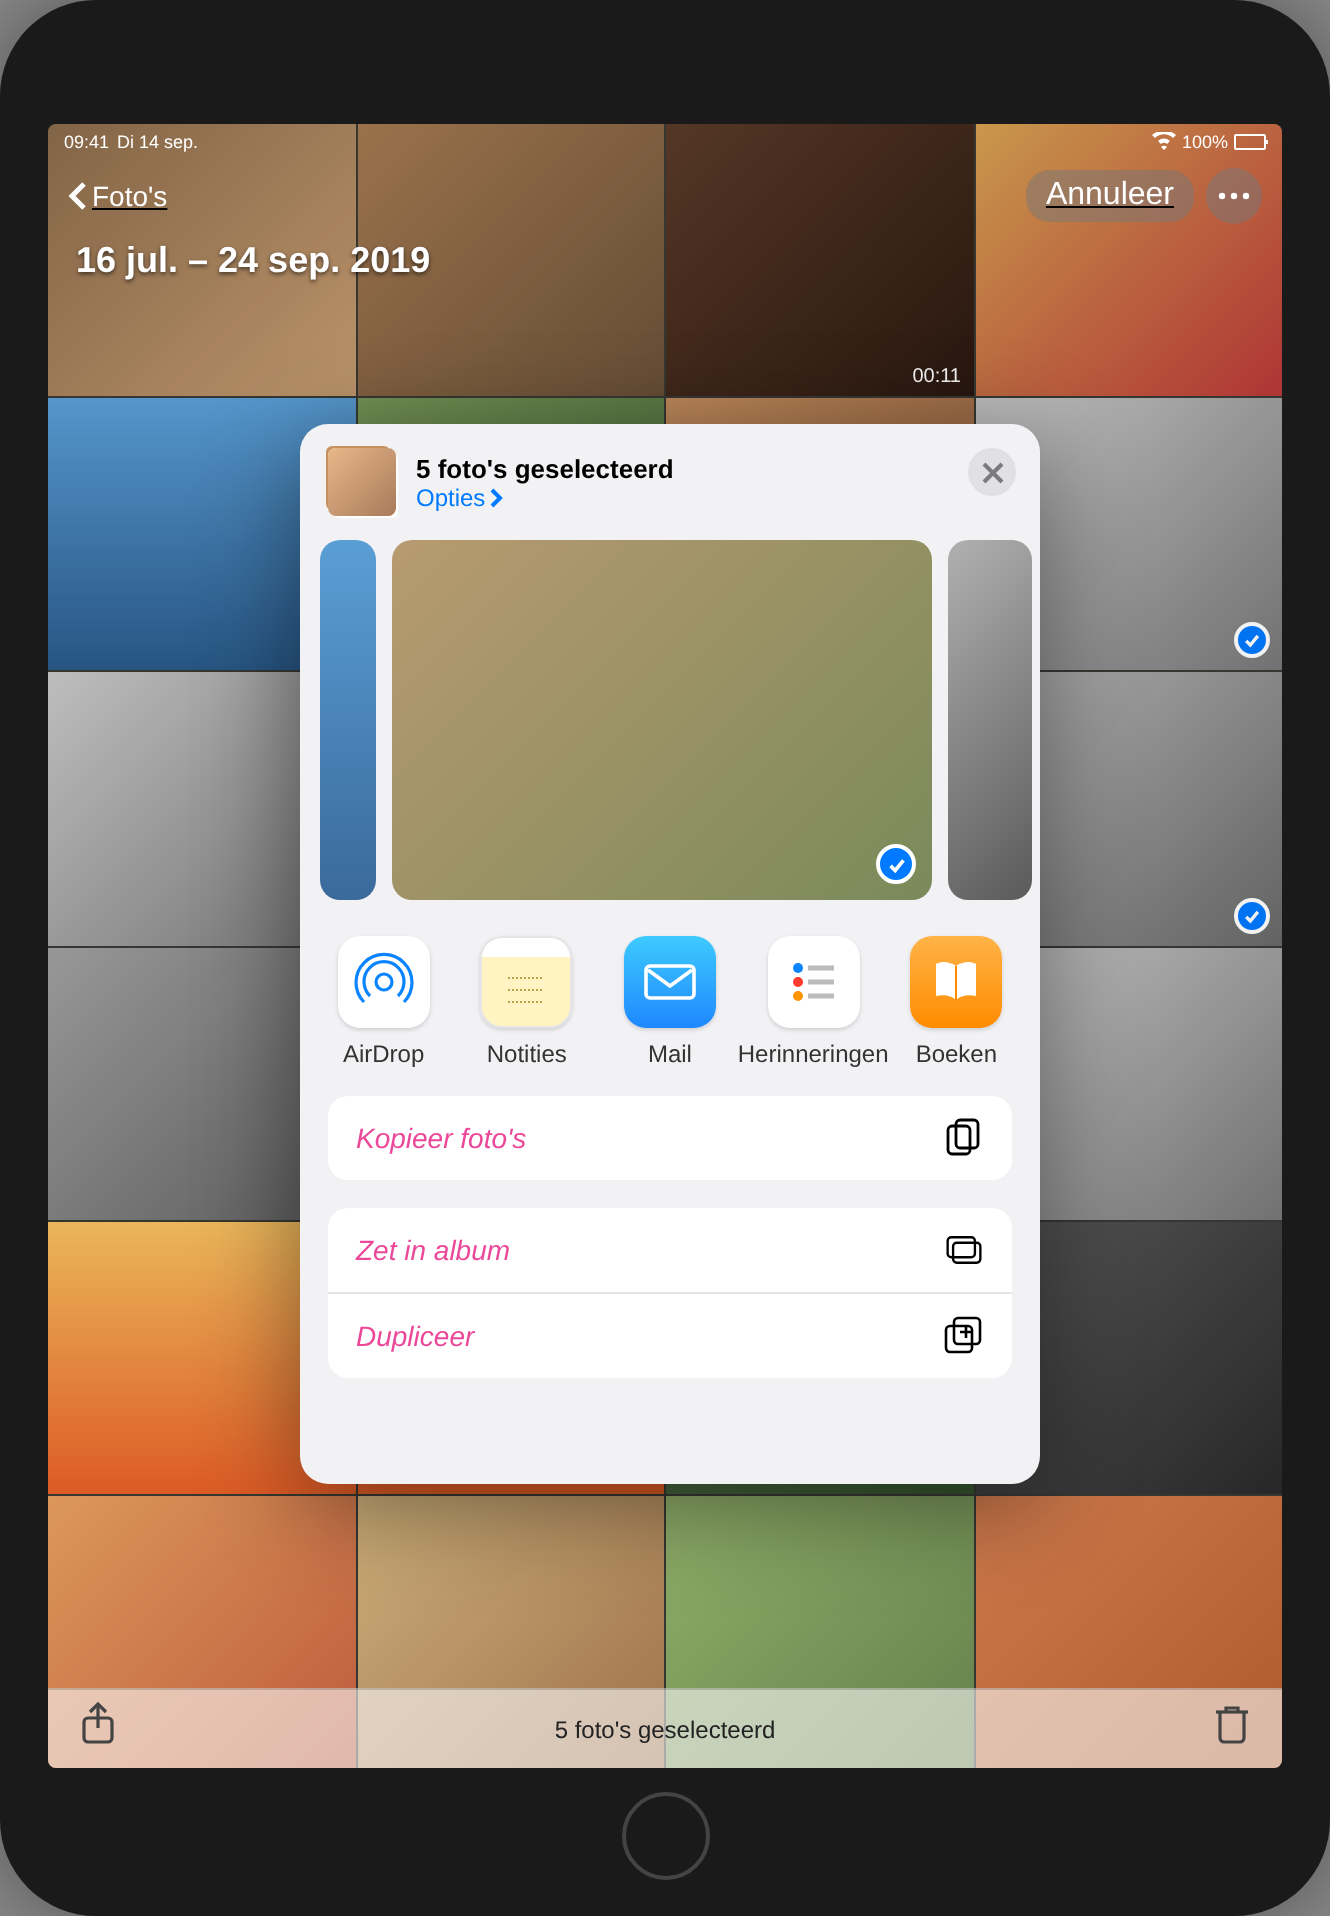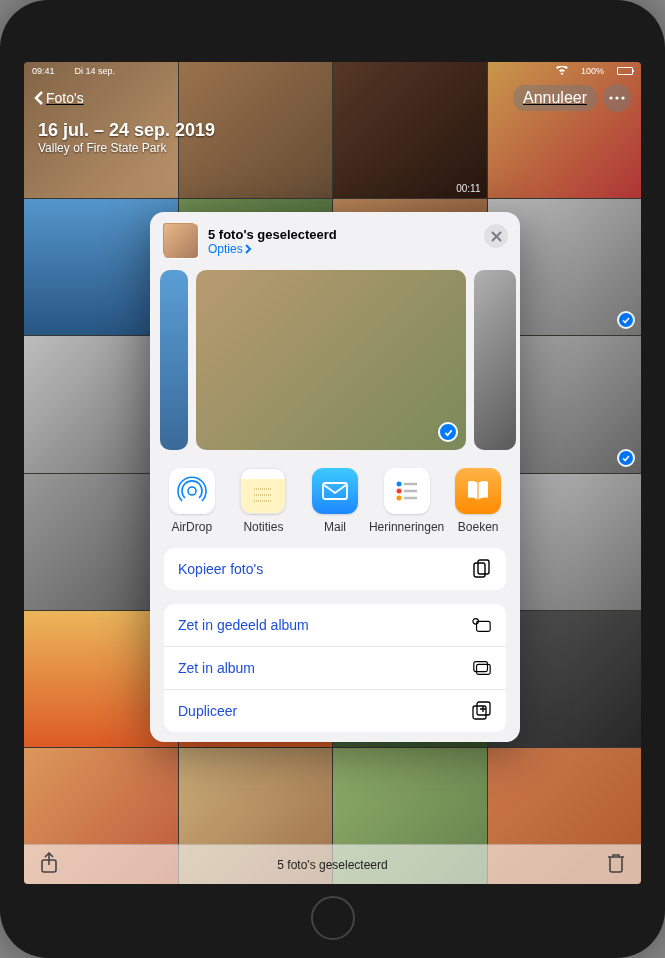--- a/index.html
+++ b/index.html
@@ -3,22 +3,22 @@
   <meta charset="utf-8">
   <style>
     * { margin: 0; padding: 0; box-sizing: border-box; }
     body { font-family: -apple-system, "Helvetica Neue", sans-serif; background: #888; display: flex; align-items: center; justify-content: center; }
     .device { width: 665px; height: 958px; background: #1a1a1a; border-radius: 48px; padding: 62px 24px; box-shadow: 0 0 40px rgba(0,0,0,0.4); position: relative; }
     .home-button { position: absolute; bottom: 18px; left: 50%; transform: translateX(-50%); width: 44px; height: 44px; border: 2px solid #444; border-radius: 50%; background: #1a1a1a; }
     .screen { width: 617px; height: 822px; background: #3a3a35; border-radius: 4px; position: relative; overflow: hidden; }
 
     
     .status-bar { position: absolute; top: 0; left: 0; right: 0; height: 16px; display: flex; justify-content: space-between; padding: 2px 8px 0; font-size: 9px; color: #fff; z-index: 5; }
-    .status-left { display: flex; gap: 20px; align-items: center; }
-    .status-right { display: flex; gap: 13px; align-items: center; }
+    .status-left { display: flex; gap: 4px; align-items: center; }
+    .status-right { display: flex; gap: 3px; align-items: center; }
     .wifi-icon { display: inline-block; }
     .battery-icon { display: inline-flex; align-items: center; }
     .battery-shell { width: 16px; height: 8px; border: 1px solid #fff; border-radius: 1px; position: relative; }
     .battery-shell::after { content: ''; position: absolute; right: -2px; top: 2px; width: 1px; height: 2px; background: #fff; }
     .battery-fill { width: 100%; height: 100%; background: #fff; }
 
     
     .photo-grid { position: absolute; inset: 0; display: grid; grid-template-columns: repeat(4, 1fr); grid-auto-rows: 1fr; gap: 1px; }
     .photo-cell { background-size: cover; background-position: center; position: relative; }
     .photo-cell .check { position: absolute; right: 6px; bottom: 6px; width: 18px; height: 18px; background: #007aff; border: 2px solid #fff; border-radius: 50%; display: flex; align-items: center; justify-content: center; }
@@ -87,21 +87,21 @@
     .airdrop-icon { background: #fff; }
     .messages-icon { background: linear-gradient(180deg,#5fe75f,#0dbb0d); }
     .mail-icon { background: linear-gradient(180deg,#3ecaff,#1e88ff); }
     .notes-icon { background: linear-gradient(180deg,#fff 22%,#fff4c2 22%); border: 1px solid #e5e5e5; }
     .reminders-icon { background: #fff; }
     .books-icon { background: linear-gradient(180deg,#ffb347,#ff8c00); }
 
     .actions-group { margin: 0 14px 14px; background: #fff; border-radius: 10px; overflow: hidden; }
     .action-row { display: flex; align-items: center; justify-content: space-between; padding: 11px 14px; border-bottom: 0.5px solid #e5e5e5; }
     .action-row:last-child { border-bottom: none; }
-    .action-label { font-size: 14px; color: #1d4ed8; }
+    .action-label { font-size: 14px; color: #ec4899; font-style: italic; }
     .action-icon { width: 20px; height: 20px; display: flex; align-items: center; justify-content: center; }
 
     
     .bottom-bar { position: absolute; bottom: 0; left: 0; right: 0; height: 40px; background: rgba(248,248,248,0.6); display: flex; align-items: center; justify-content: space-between; padding: 0 16px; z-index: 10; border-top: 0.5px solid rgba(0,0,0,0.15); }
     .bottom-center { font-size: 12px; color: #222; }
     .tool-icon { color: #444; }
   </style>
 </head>
 <body>
 
@@ -194,21 +194,20 @@
             <svg width="16" height="4" viewBox="0 0 16 4" fill="#fff">
                 <circle cx="2" cy="2" r="1.6"></circle>
                 <circle cx="8" cy="2" r="1.6"></circle>
                 <circle cx="14" cy="2" r="1.6"></circle>
               </svg>
           </div>
         </div>
       </div>
       <div class="title-block">
         <h1>16 jul. – 24 sep. 2019</h1>
-        <div class="subtitle">Valley of Fire State Park</div>
       </div>
     </div>
 
     <div class="share-sheet">
       <div class="sheet-header">
         <div class="sheet-thumb"></div>
         <div class="sheet-header-text">
           <div class="hdr-title">5 foto's geselecteerd</div>
           <div class="options">
             <span>Opties</span>
@@ -298,29 +297,20 @@
             <svg width="18" height="20" viewBox="0 0 18 20" fill="none" stroke="#000" stroke-width="1.4">
                 <rect x="1" y="4" width="11" height="14" rx="2"></rect>
                 <rect x="5" y="1" width="11" height="14" rx="2"></rect>
               </svg>
           </div>
         </div>
       </div>
 
       <div class="actions-group">
         <div class="action-row">
-          <div class="action-label">Zet in gedeeld album</div>
-          <div class="action-icon">
-            <svg width="22" height="18" viewBox="0 0 22 18" fill="none" stroke="#000" stroke-width="1.3">
-                <rect x="5" y="5" width="15" height="11" rx="2"></rect>
-                <circle cx="4" cy="5" r="3"></circle>
-              </svg>
-          </div>
-        </div>
-        <div class="action-row">
           <div class="action-label">Zet in album</div>
           <div class="action-icon">
             <svg width="22" height="18" viewBox="0 0 22 18" fill="none" stroke="#000" stroke-width="1.3">
                 <rect x="5" y="5" width="15" height="11" rx="2"></rect>
                 <rect x="2" y="2" width="15" height="11" rx="2"></rect>
               </svg>
           </div>
         </div>
         <div class="action-row">
           <div class="action-label">Dupliceer</div>

